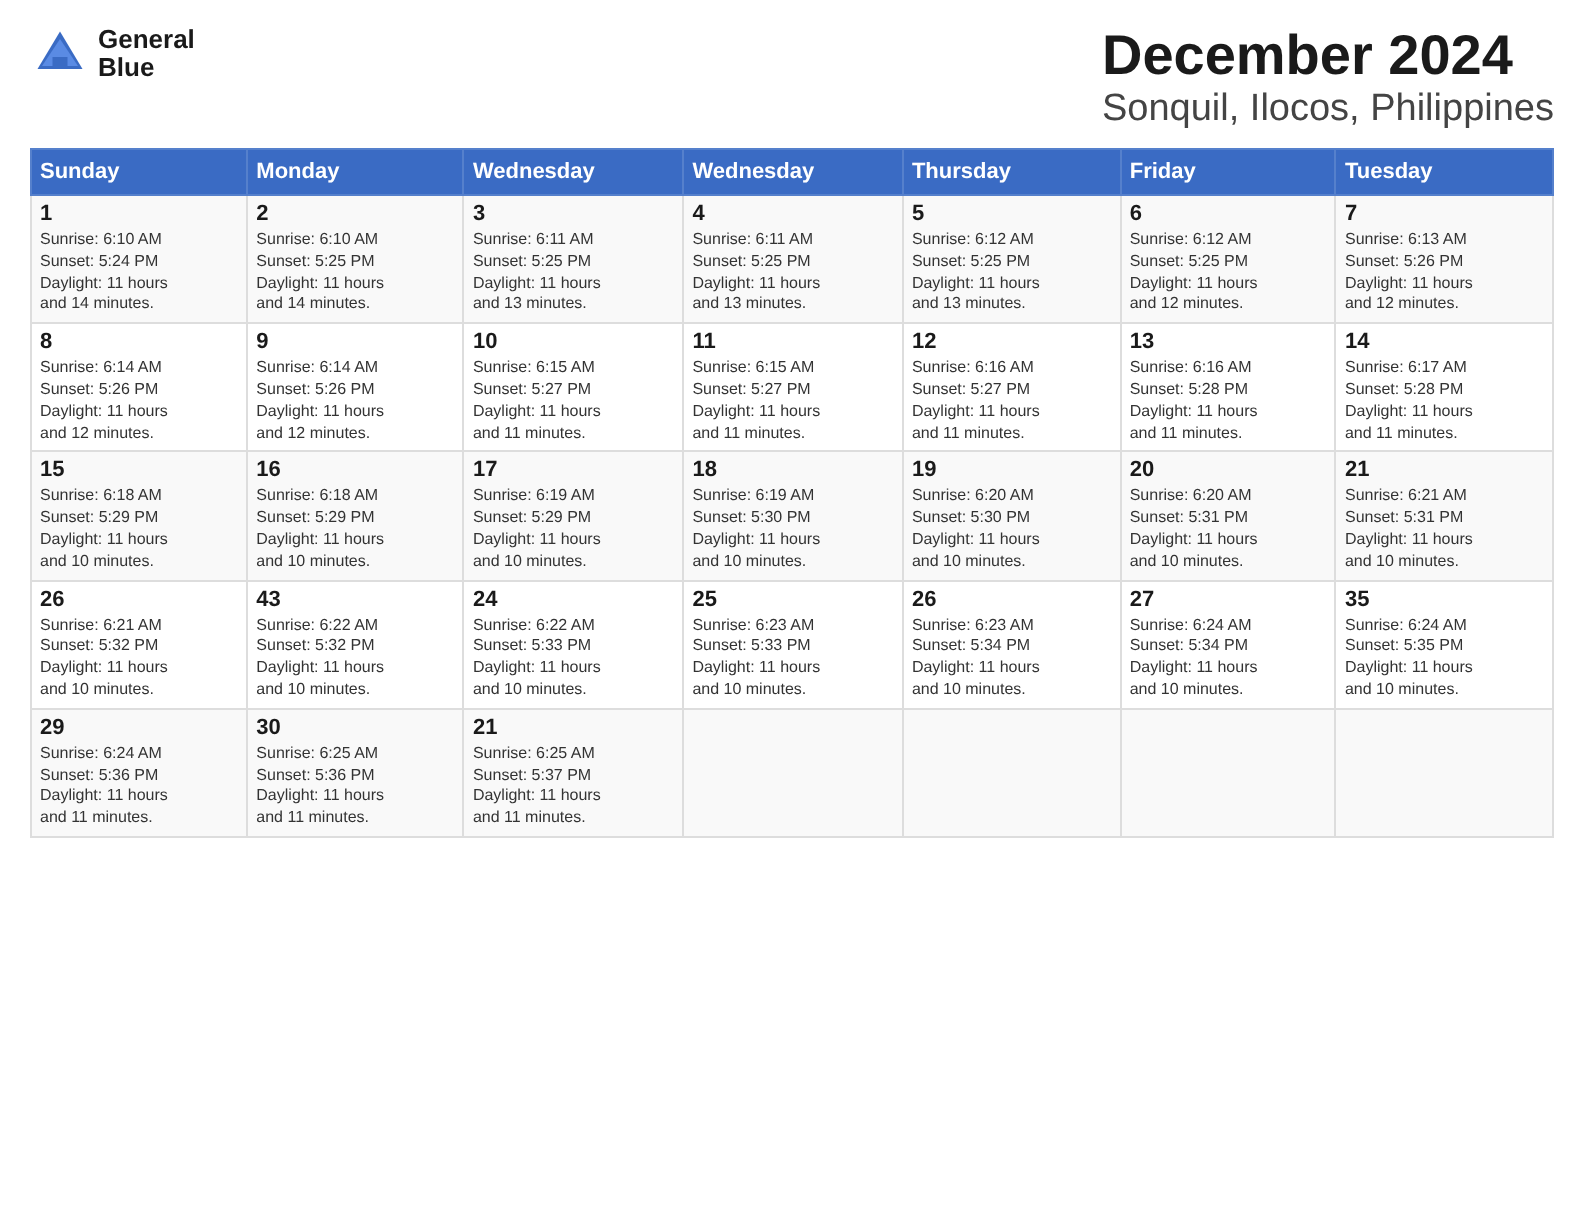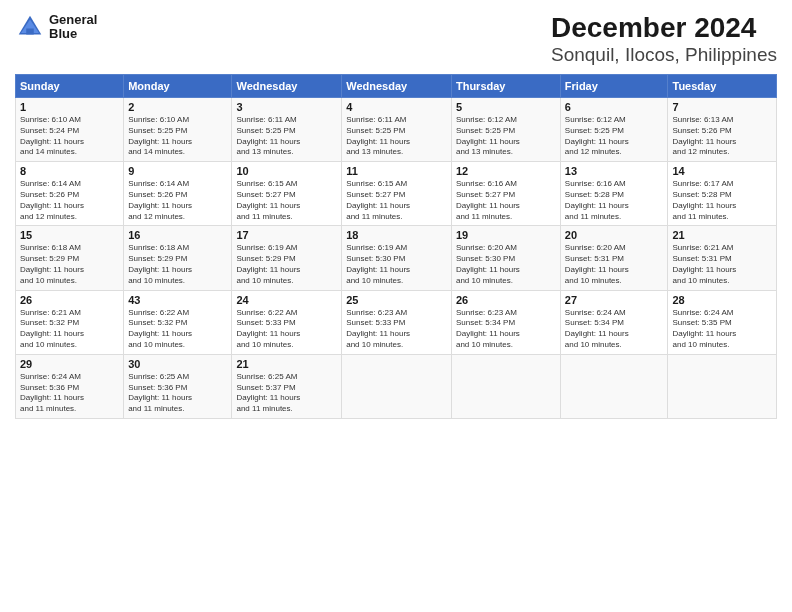--- a/index.html
+++ b/index.html
@@ -238,21 +238,21 @@
           </td>
           <td>
             <span class="day-num">26</span>
             <div class="day-info">Sunrise: 6:23 AM<br>Sunset: 5:34 PM<br>Daylight: 11 hours<br>and 10 minutes.</div>
           </td>
           <td>
             <span class="day-num">27</span>
             <div class="day-info">Sunrise: 6:24 AM<br>Sunset: 5:34 PM<br>Daylight: 11 hours<br>and 10 minutes.</div>
           </td>
           <td>
-            <span class="day-num">28</span>
+            <span class="day-num">35</span>
             <div class="day-info">Sunrise: 6:24 AM<br>Sunset: 5:35 PM<br>Daylight: 11 hours<br>and 10 minutes.</div>
           </td>
         </tr>
         <tr>
           <td>
             <span class="day-num">29</span>
             <div class="day-info">Sunrise: 6:24 AM<br>Sunset: 5:36 PM<br>Daylight: 11 hours<br>and 11 minutes.</div>
           </td>
           <td>
             <span class="day-num">30</span>

